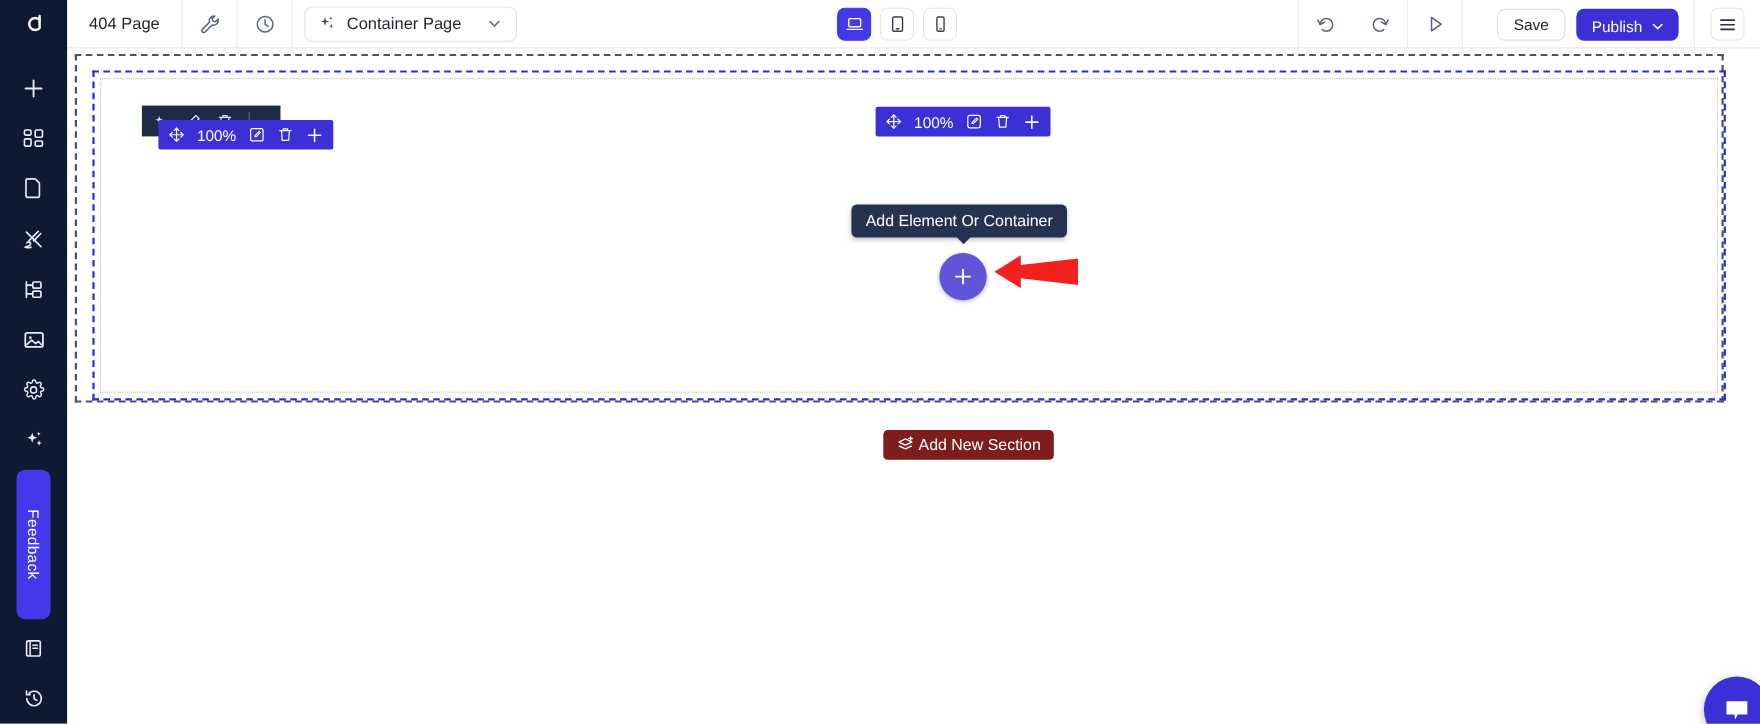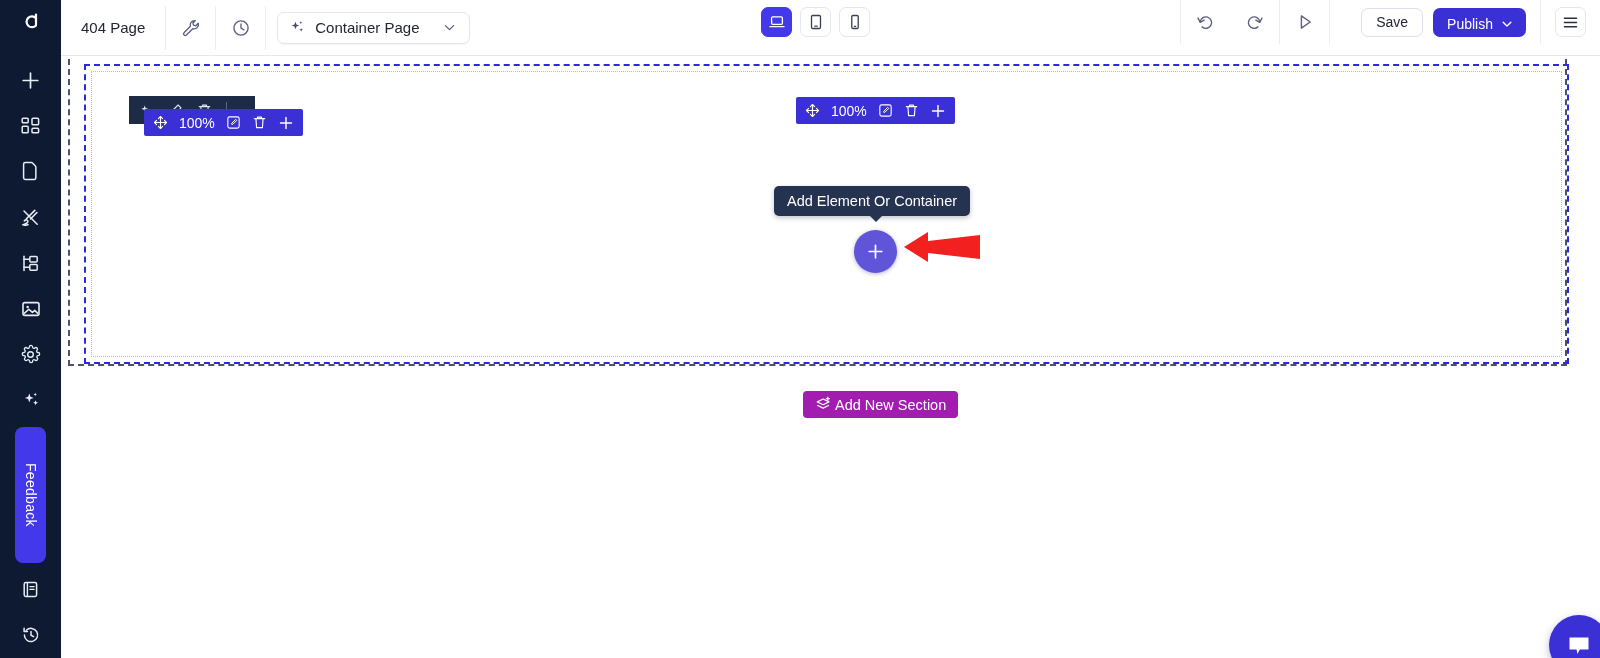--- a/index.html
+++ b/index.html
@@ -44,21 +44,21 @@
     letter-spacing: .3px;
     writing-mode: vertical-rl;
     text-orientation: mixed;
     white-space: nowrap;
   }
   .sp-20 { height: 18px; }
 
   
   .topbar {
     position: absolute; left: 61px; top: 0;
-    width: 1539px; height: 56px;
+    width: 1539px; height: 44px;
     background: #ffffff;
     border-bottom: 1px solid #e6e8ef;
     display: flex; align-items: center;
     z-index: 30;
   }
   .tb-divider { width: 1px; height: 44px; background: #ebedf2; }
   .page-name {
     padding: 0 20px; height: 44px;
     display: flex; align-items: center;
     font-size: 15px; color: #222733;
@@ -177,21 +177,21 @@
     background: #6055d8;
     display: flex; align-items: center; justify-content: center;
     color: #fff; z-index: 26; cursor: pointer;
     box-shadow: 0 1px 4px rgba(40,30,120,.35);
   }
   .red-arrow { position: absolute; left: 841px; top: 181px; z-index: 27; }
 
   .add-section {
     position: absolute; left: 742px; top: 347px;
     height: 27px; padding: 0 12px;
-    background: #a21caf; border-radius: 4px;
+    background: #7f1d1d; border-radius: 4px;
     display: flex; align-items: center; gap: 3px;
     z-index: 26; cursor: pointer;
   }
   .add-section span { color: #fff; font-size: 14.5px; white-space: nowrap; }
 
   
   .chat-fab {
     position: absolute; left: 1488px; top: 571px;
     width: 60px; height: 60px; border-radius: 50%;
     background: #3b2fd6;

